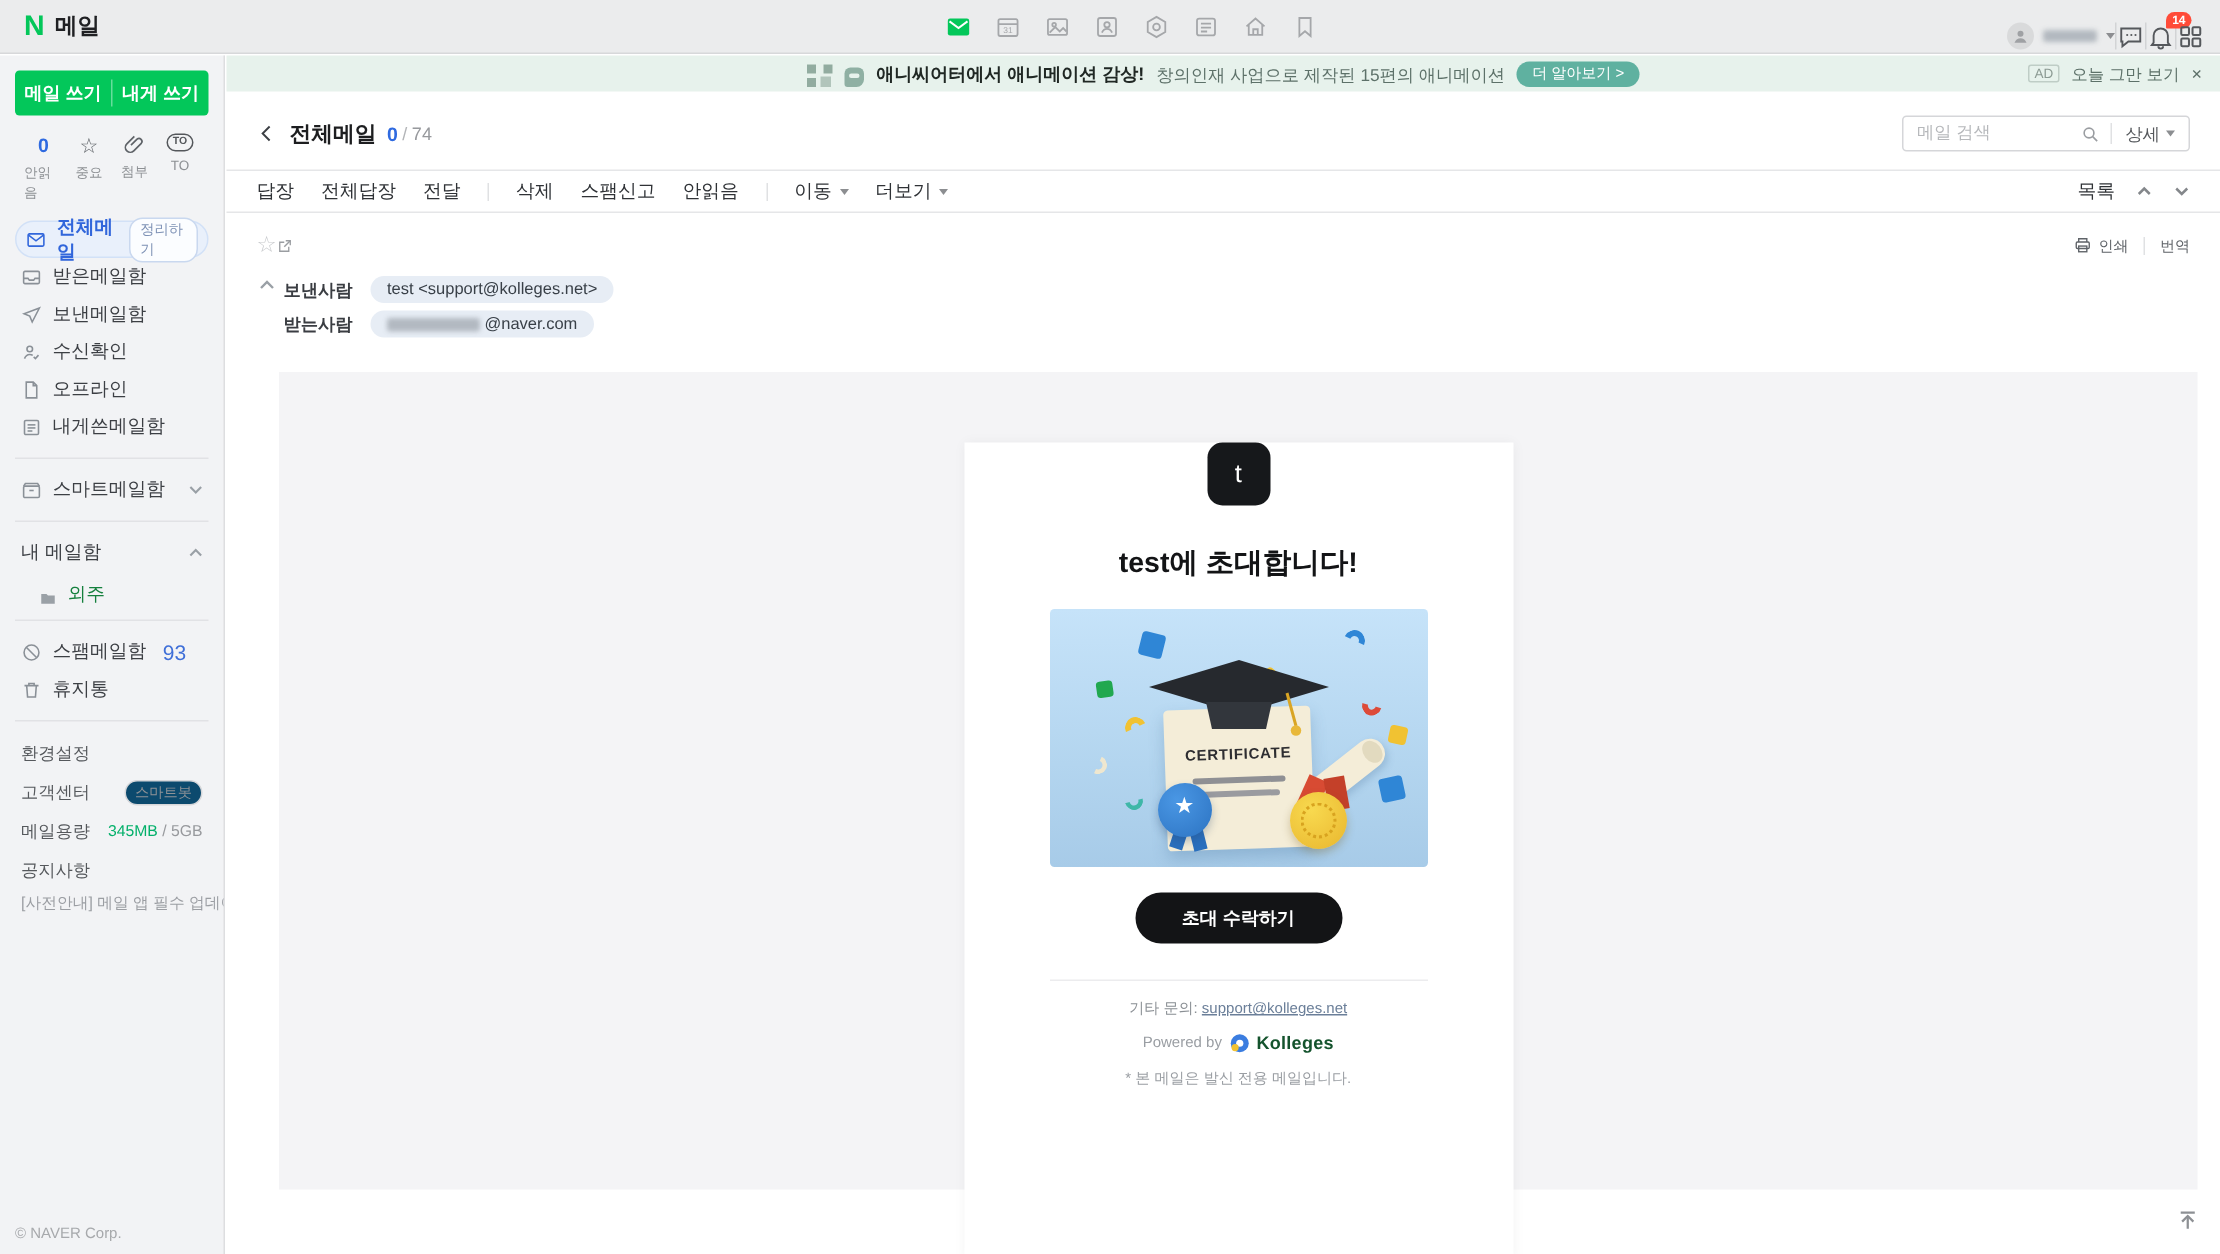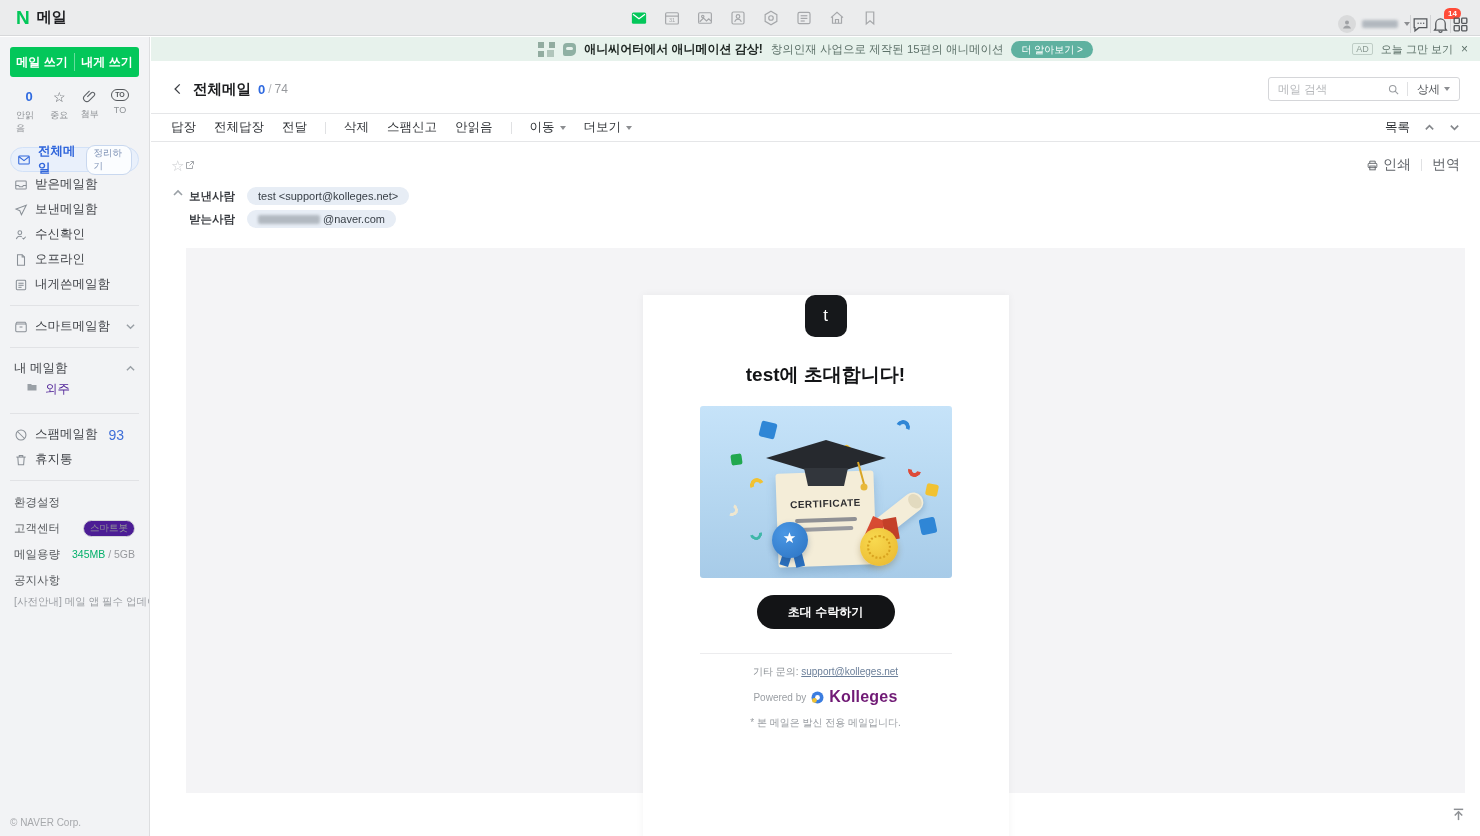--- a/index.html
+++ b/index.html
@@ -44,34 +44,34 @@
   .frow { height:25px; display:flex; align-items:center; gap:7px; font-size:12.5px; color:#3c3f44; cursor:pointer; padding:0 4px; }
   .frow svg { width:14px; height:14px; color:#8a9097; flex:none; }
   .frow.sel { background:#e9f0fb; border:1px solid #d2e1f7; border-radius:13px; color:#3166db; font-weight:bold; padding:0 6px; }
   .frow.sel svg { color:#3166db; }
   .chip { margin-left:auto; font-size:9.5px; font-weight:normal; color:#7d91b5; background:#fbfdff; border:1px solid #c9d8ef; border-radius:9px; padding:1px 6px; cursor:pointer; }
   .sdiv { height:1px; background:#e1e2e5; margin:8px 10px; }
   .secrow { height:25px; display:flex; align-items:center; gap:7px; font-size:12.5px; color:#3c3f44; padding:0 14px; cursor:pointer; }
   .secrow svg.lead { width:14px; height:14px; color:#8a9097; }
   .secrow .chev { margin-left:auto; color:#9aa0a6; }
   .secrow .chev svg { width:9px; height:9px; }
-  .subrow { height:24px; display:flex; align-items:flex-start; gap:7px; font-size:12.5px; color:#4c1d95; padding:0 14px 0 26px; cursor:pointer; }
+  .subrow { height:24px; display:flex; align-items:flex-end; gap:7px; font-size:12.5px; color:#15803d; padding:0 14px 0 26px; cursor:pointer; }
   .subrow svg { width:12px; height:12px; color:#9aa0a6; }
   .cnt { color:#3f6fd8; font-size:14px; margin-left:4px; }
   .lrow { height:26px; display:flex; align-items:center; font-size:11.5px; color:#55585c; padding:0 14px; cursor:pointer; }
-  .lrow .chip2 { margin-left:auto; font-size:9.5px; color:#8f9296; background:#4c1d95; border:1px solid #d6d7da; border-radius:9px; padding:1px 6px; }
+  .lrow .chip2 { margin-left:auto; font-size:9.5px; color:#8f9296; background:#0c4a6e; border:1px solid #d6d7da; border-radius:9px; padding:1px 6px; }
   .quota { margin-left:auto; font-size:10.5px; color:#97999d; }
   .quota .used { color:#03b06a; font-size:10.5px; }
   .noticetxt { padding:2px 14px; font-size:10.5px; color:#9b9ea3; cursor:pointer; white-space:nowrap; overflow:hidden; }
   .copyright { position:absolute; left:10px; bottom:8px; font-size:10px; color:#a7a9ac; }
 
   
   .main { position:absolute; left:151px; top:37px; right:0; bottom:0; background:#fff; }
   .banner { height:24px; background:#e7f2ec; display:flex; align-items:center; position:relative; }
-  .banner-center { margin:0 auto; display:flex; align-items:center; gap:8px; }
+  .banner-center { margin:0 auto; display:flex; align-items:flex-end; gap:8px; }
   .bqr { width:17px; height:15px; background:
          linear-gradient(#7e9b8e,#7e9b8e) 0 0/6px 6px no-repeat,
          linear-gradient(#7e9b8e,#7e9b8e) 11px 0/6px 6px no-repeat,
          linear-gradient(#7e9b8e,#7e9b8e) 0 9px/6px 6px no-repeat,
          linear-gradient(#a4bbb0,#a4bbb0) 9px 8px/7px 7px no-repeat; opacity:.8; }
   .bmascot { width:13px; height:13px; border-radius:4px 4px 5px 2px; background:#8fb0a3; position:relative; }
   .bmascot:after { content:""; position:absolute; left:3px; top:4px; width:7px; height:3px; border-radius:2px; background:#e7f2ec; }
   .bhead { font-size:12px; font-weight:bold; color:#202824; }
   .bsub { font-size:11.5px; color:#5d7169; }
   .bcta { background:#5fb1a0; color:#fff; font-size:10px; border-radius:10px; padding:3px 10px; cursor:pointer; line-height:1.1; }
@@ -103,21 +103,21 @@
   .tlist { font-size:12.5px; color:#2f3236; cursor:pointer; }
   .navbtn { color:#84878b; cursor:pointer; display:flex; }
   .navbtn svg { width:11px; height:11px; }
 
   .subject-row { display:flex; align-items:center; padding:14px 20px 4px; }
   .star { font-size:15px; color:#c9cbce; cursor:pointer; line-height:1; }
   .subject { font-size:15px; font-weight:bold; color:#1d1e20; margin:0 8px 0 9px; }
   .extlink { color:#9a9da1; cursor:pointer; display:flex; }
   .extlink svg { width:12px; height:12px; }
   .subj-right { margin-left:auto; display:flex; align-items:center; gap:10px; }
-  .mini-act { display:flex; align-items:center; gap:4px; font-size:14px; color:#5f6368; cursor:pointer; }
+  .mini-act { display:flex; align-items:center; gap:4px; font-size:10px; color:#5f6368; cursor:pointer; }
   .mini-act svg { width:13px; height:13px; }
 
   .meta { position:relative; padding:4px 3px 0 20px; }
   .collapse { position:absolute; left:22px; top:10px; color:#9aa0a6; cursor:pointer; display:flex; }
   .collapse svg { width:10px; height:10px; }
   .meta-row { display:flex; align-items:center; gap:10px; margin:5px 0 5px 18px; }
   .mlabel { font-size:11.5px; font-weight:bold; color:#3a3d42; min-width:48px; }
   .mchip { background:#e7edf5; border-radius:11px; padding:3px 11px; font-size:11px; color:#394048; display:flex; align-items:center; cursor:pointer; }
   .mdate { margin:7px 0 0 76px; font-size:11px; color:#9b9ea3; }
 
@@ -128,21 +128,21 @@
   .ctitle { margin-top:25px; font-size:19px; font-weight:bold; color:#131416; }
   .cpara { width:254px; margin:12px auto 0; text-align:left; font-size:11.5px; line-height:1.62; color:#4e5257; }
   .cpara b { color:#2e3136; }
   .accept { display:block; width:138px; height:34px; margin:17px auto 0; background:#131416; border:0; border-radius:17px;
             color:#fff; font-size:12px; font-weight:bold; cursor:pointer; font-family:inherit; }
   .cdivider { width:252px; height:1px; background:#ececee; margin:24px auto 0; }
   .contact { margin-top:11px; font-size:10px; color:#8a8f94; }
   .contact a { color:#6b7f99; text-decoration:underline; cursor:pointer; }
   .powered { margin-top:9px; display:flex; align-items:center; justify-content:center; gap:5px; }
   .powered .pby { font-size:10px; color:#9a9ea3; }
-  .powered .brand { font-size:16px; font-weight:bold; color:#701a75; letter-spacing:.2px; }
+  .powered .brand { font-size:12px; font-weight:bold; color:#14532d; letter-spacing:.2px; }
   .cnote { margin-top:10px; font-size:10px; color:#9a9ea3; }
 
   
   .illu { position:relative; width:252px; height:172px; margin:18px auto 0; border-radius:3px; overflow:hidden;
           background:linear-gradient(180deg,#c6e3f9 0%,#b3d5ef 60%,#a7cbe8 100%); }
   .illu * { position:absolute; }
   .cert { left:77px; top:66px; width:98px; height:94px; background:#f4edd8; border-radius:3px; transform:rotate(-2deg);
           box-shadow:0 5px 10px rgba(70,110,150,.28); }
   .cert .ct { position:absolute; left:0; right:0; top:26px; text-align:center; font-size:10px; font-weight:bold; letter-spacing:.5px; color:#2e2e31; }
   .cert .l1 { position:absolute; left:18px; top:46px; width:62px; height:4px; background:#8f9094; border-radius:2px; }

